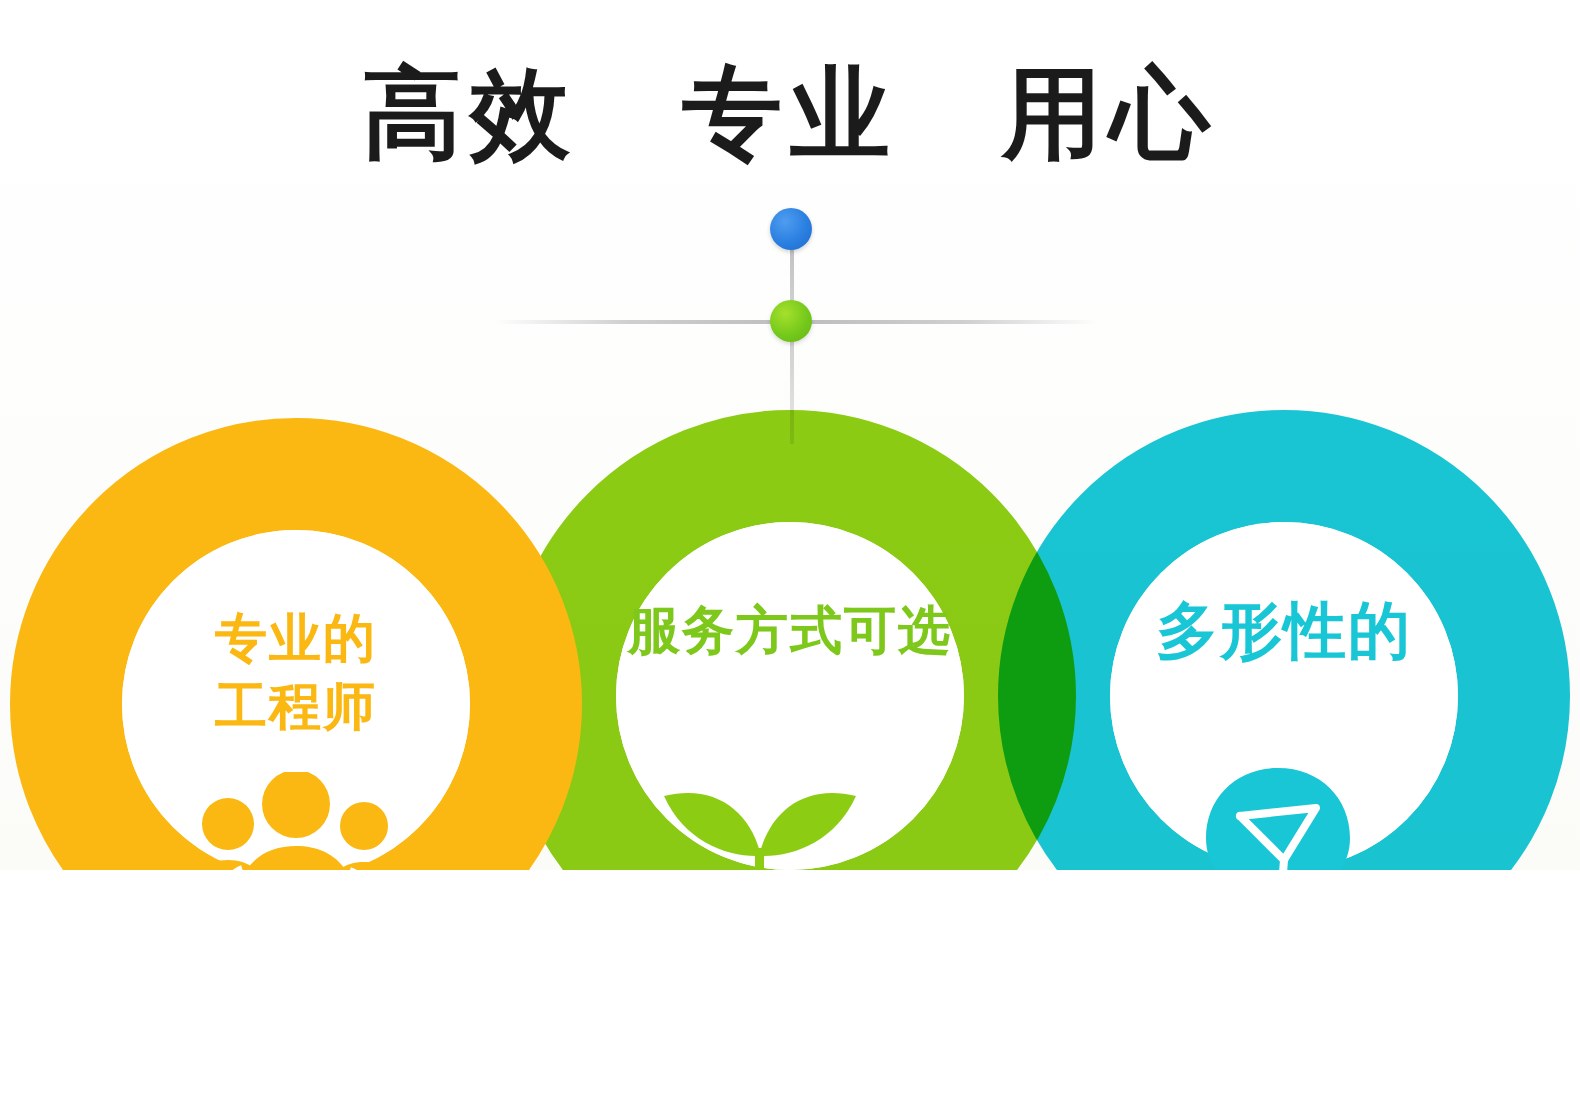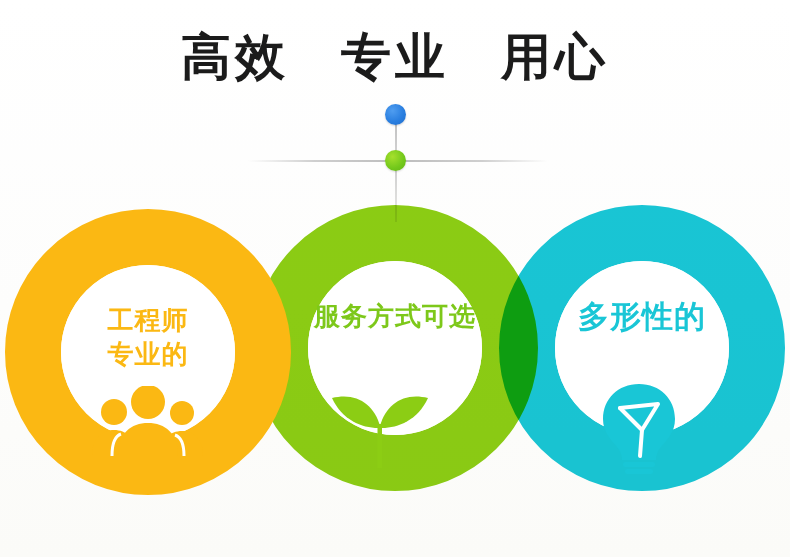--- a/index.html
+++ b/index.html
@@ -10,21 +10,21 @@
     width: 790px;
     height: 557px;
     overflow: hidden;
     font-family: "Liberation Sans", "DejaVu Sans", sans-serif;
     background: #ffffff;
   }
 
   #stage {
     position: relative;
     width: 790px;
-    height: 557px;
+    height: 435px;
     background: linear-gradient(180deg, #ffffff 0%, #fdfdfc 55%, #fbfbf8 100%);
     overflow: hidden;
   }
 
   
   #headline {
     position: absolute;
     left: 0;
     top: 28px;
     width: 790px;
@@ -157,22 +157,22 @@
 
   <div class="ring" id="ring-cyan"></div>
   <div class="ring" id="ring-green"></div>
   <div class="ring" id="ring-orange"></div>
 
   <div class="hole" id="hole-orange"></div>
   <div class="hole" id="hole-green"></div>
   <div class="hole" id="hole-cyan"></div>
 
   <div class="caption" id="cap-orange">
+    <span class="ln">专业的</span>
     <span class="ln">工程师</span>
-    <span class="ln">专业的</span>
   </div>
   <div class="caption" id="cap-green">
     <span class="ln">服务方式可选</span>
   </div>
   <div class="caption" id="cap-cyan">
     <span class="ln">多形性的</span>
   </div>
 
   <div class="icon-wrap" id="icon-team">
     <svg viewBox="0 0 120 70" width="120" height="70" aria-hidden="true">

